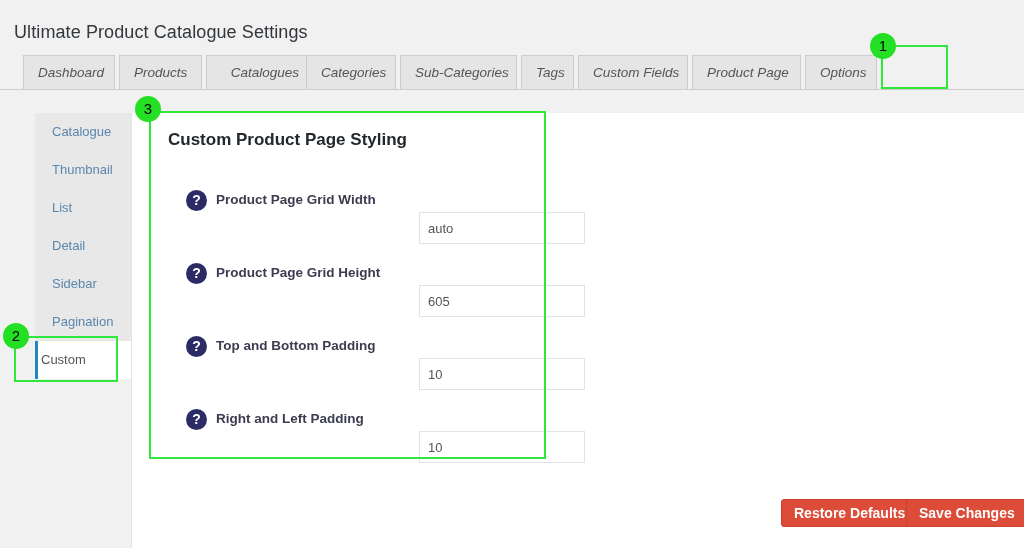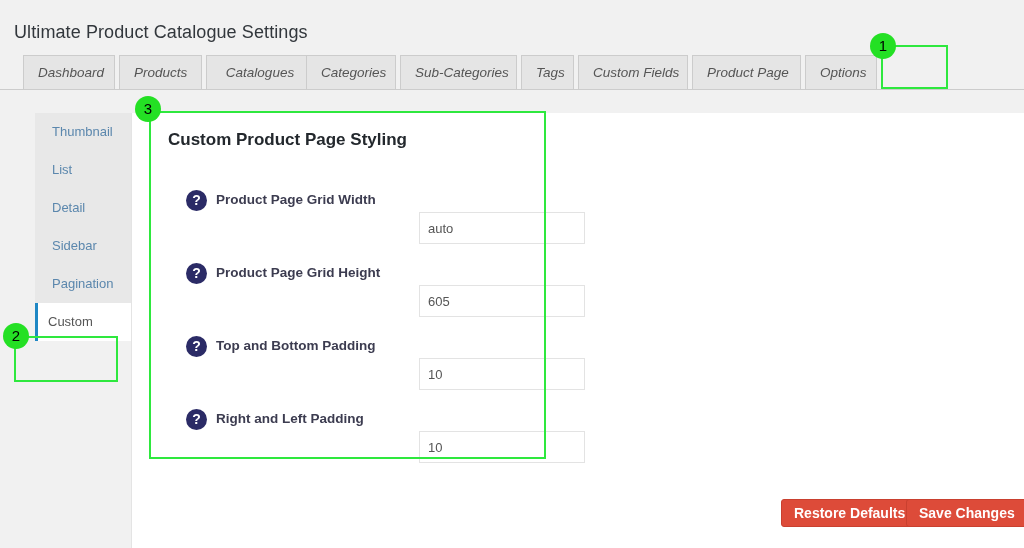--- a/index.html
+++ b/index.html
@@ -91,21 +91,21 @@
     padding-left: 17px;
     font-size: 13px;
     color: #5b87ad;
     white-space: nowrap;
     cursor: pointer;
   }
   .side-item.active {
     background: #ffffff;
     color: #555;
     border-left: 3px solid #1f87c4;
-    padding-left: 10px;
+    padding-left: 3px;
   }
 
   
   .form-panel {
     position: absolute;
     left: 150px; top: 22px;
     width: 396px;
     height: 346px;
     background: #ffffff;
   }
@@ -197,35 +197,36 @@
 </head>
 <body>
 
 <div id="root">
 
   <div class="page-title">Ultimate Product Catalogue Settings</div>
 
   <div class="tab-bar" id="tab-bar">
       <div class="tab" style="left: 23px; width: 92px; text-align: center;">Dashboard</div>
       <div class="tab" style="left: 119px; width: 83px; text-align: center;">Products</div>
-      <div class="tab" style="left: 206px; width: 108px; text-align: center;">Catalogues</div>
+      <div class="tab" style="left: 206px; width: 108px; text-align: right;">Catalogues</div>
       <div class="tab" style="left: 306px; width: 90px; text-align: center;">Categories</div>
       <div class="tab" style="left: 400px; width: 117px; text-align: center;">Sub-Categories</div>
       <div class="tab" style="left: 521px; width: 53px; text-align: center;">Tags</div>
       <div class="tab" style="left: 578px; width: 110px; text-align: center;">Custom Fields</div>
       <div class="tab" style="left: 692px; width: 109px; text-align: center;">Product Page</div>
       <div class="tab" style="left: 805px; width: 72px; text-align: center;">Options</div>
       <div class="tab active" style="left: 881px; width: 67px; text-align: center;">Styling</div>
     </div>
 
   <div class="content">
 
     <div class="content-white"></div>
 
     <div class="side-nav" id="side-nav">
+        <div class="side-item">Catalogue</div>
         <div class="side-item">Thumbnail</div>
         <div class="side-item">List</div>
         <div class="side-item">Detail</div>
         <div class="side-item">Sidebar</div>
         <div class="side-item">Pagination</div>
         <div class="side-item active">Custom</div>
       </div>
 
     <div class="form-panel">
       <div class="panel-title">Custom Product Page Styling</div>

